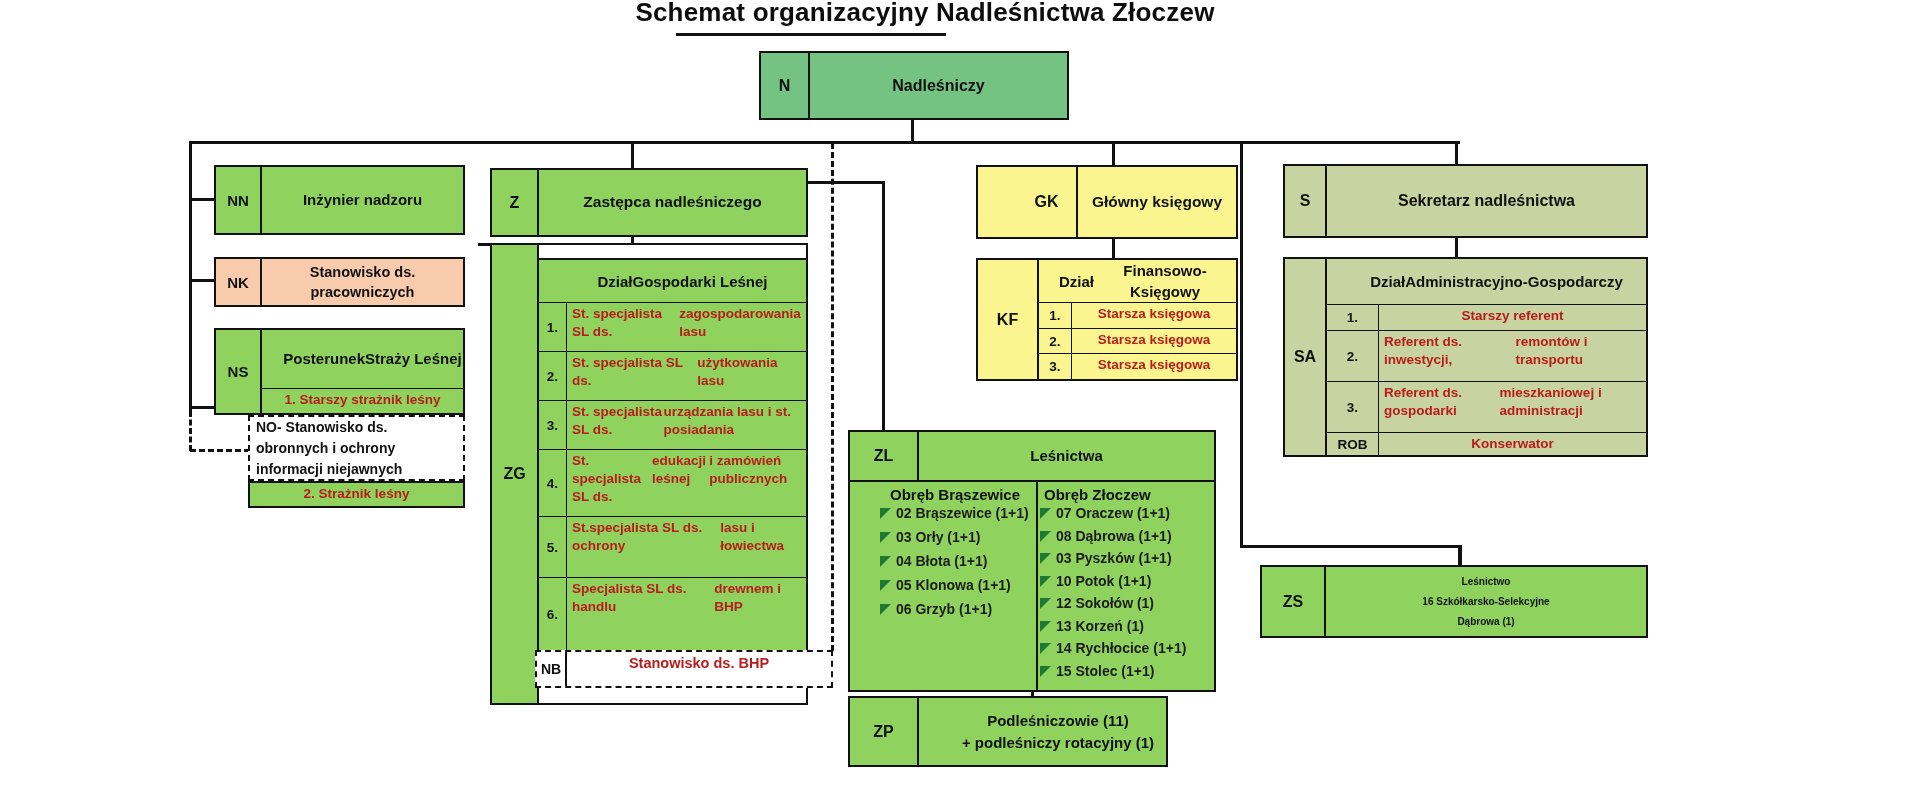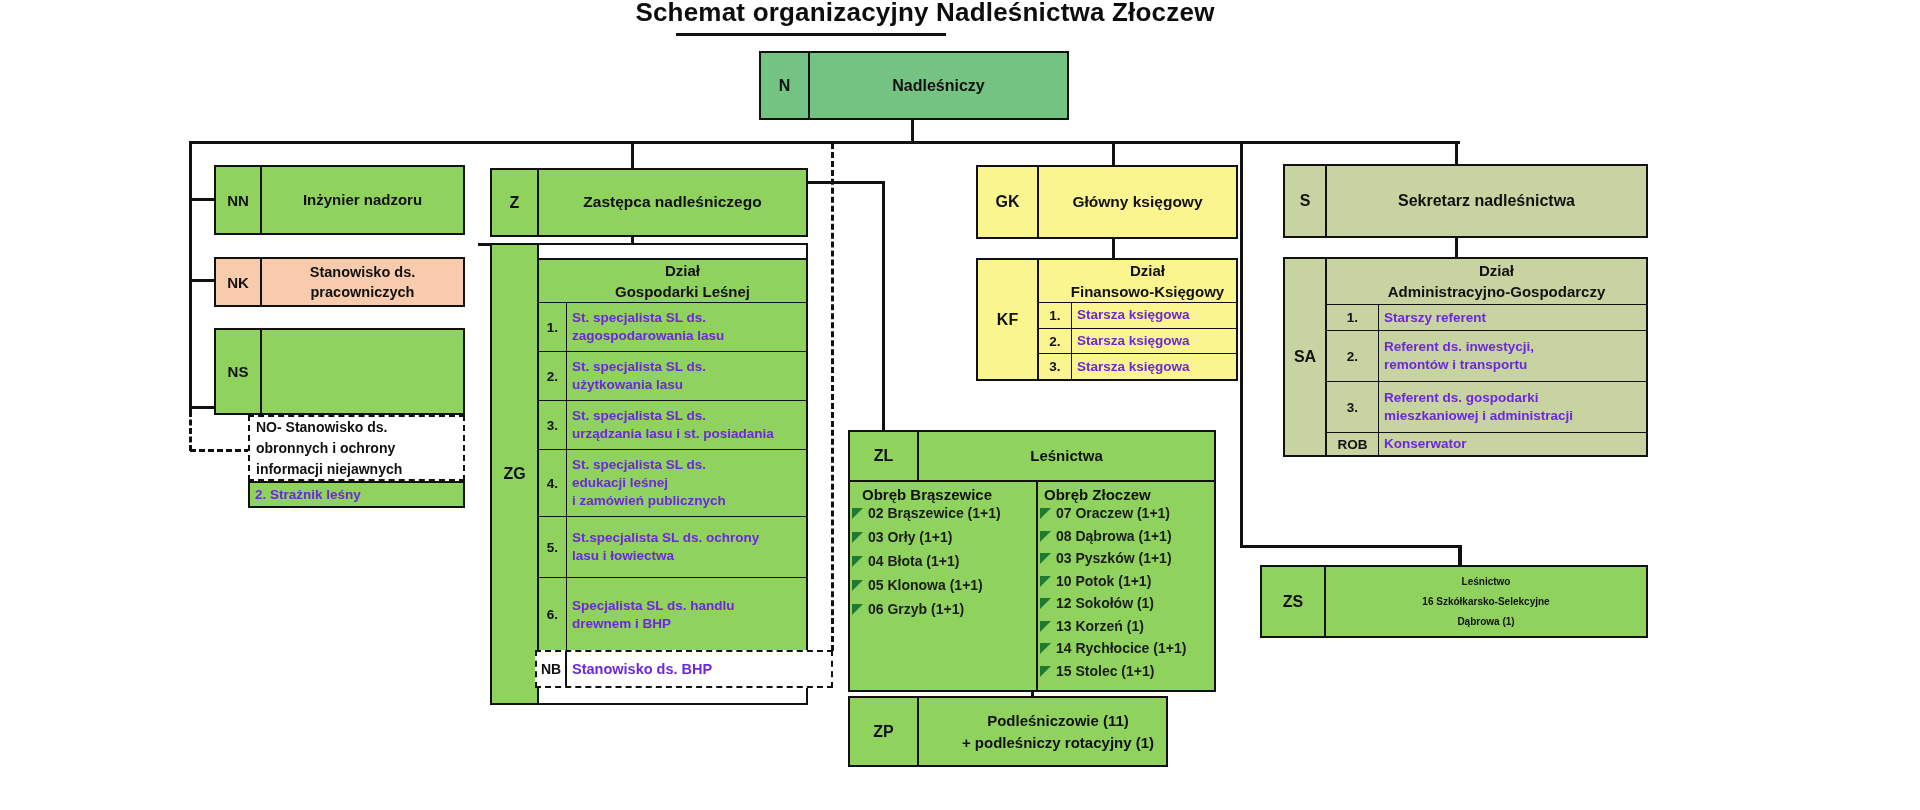--- a/index.html
+++ b/index.html
@@ -9,27 +9,27 @@
   .dashv{position:absolute;width:0;border-left:3px dashed #111;background:none;}
   .dashh{position:absolute;height:0;border-top:3px dashed #111;background:none;}
   .box{position:absolute;border:2.5px solid #111;box-sizing:border-box;display:flex;z-index:2;}
   .lbl{border-right:2.5px solid #111;display:flex;align-items:center;justify-content:center;
        font-weight:bold;font-size:16px;flex:none;}
   .cnt{flex:1;display:flex;flex-direction:column;align-items:center;justify-content:center;
        font-weight:bold;font-size:16px;text-align:center;line-height:1.45;}
   .green{background:#8FD25E;} .ngreen{background:#74C382;} .peach{background:#F8CBAD;}
   .yellow{background:#FAF58F;} .sage{background:#C7D3A0;} .white{background:#fff;}
   .tblcnt{flex:1;display:flex;flex-direction:column;align-items:stretch;box-sizing:border-box;}
-  .hdr{display:flex;flex-direction:column;align-items:center;justify-content:center;
+  .hdr{display:flex;align-items:center;justify-content:center;
        font-weight:bold;font-size:15px;text-align:center;line-height:21px;box-sizing:border-box;padding-left:20px;}
   .trow{display:flex;border-top:1.5px solid #111;box-sizing:border-box;align-items:stretch;}
   .tnum{border-right:1.5px solid #111;display:flex;align-items:center;justify-content:center;
         font-weight:bold;font-size:13.5px;flex:none;box-sizing:border-box;}
-  .ttxt{flex:1;display:flex;flex-direction:column;justify-content:center;text-align:left;
-        font-weight:600;font-size:13.5px;line-height:18px;padding:2px 5px;color:#6d28d9;box-sizing:border-box;}
+  .ttxt{flex:1;display:flex;flex-direction:row;justify-content:center;text-align:left;
+        font-weight:600;font-size:13.5px;line-height:18px;padding:2px 5px;color:#b91c1c;box-sizing:border-box;}
   .dashbox{position:absolute;border:2.5px dashed #111;background:#fff;box-sizing:border-box;display:flex;z-index:3;}
   .flag{width:0;height:0;border-top:11px solid #1E7A33;border-right:11px solid transparent;flex:none;margin-top:3px;}
   .zlitem{display:flex;align-items:flex-start;gap:5px;font-weight:600;font-size:14px;
           color:#1c1c1c;padding-left:2px;box-sizing:border-box;}
   .obname{font-weight:bold;font-size:15px;padding:4px 0 2px 12px;}
   #title{position:absolute;left:440px;top:-3px;width:970px;text-align:center;
          font-weight:bold;font-size:26px;letter-spacing:.2px;color:#0d0d0d;}
 </style>
 </head>
 <body>
@@ -75,20 +75,29 @@
     </div>
   </div>
 
   <div class="box green" style="left:214px;top:165px;width:251px;height:70px;">
     <div class="lbl" style="width:44px;font-size:15px;">NN</div>
     <div class="cnt" style="font-size:15px;">Inżynier nadzoru</div>
   </div>
 
   <div class="box green" style="left:214px;top:328px;width:251px;height:87px;">
     <div class="lbl" style="width:44px;font-size:15px;">NS</div>
+    <div class="tblcnt">
+      <div class="hdr" style="height:58px;line-height:24px;">
+        <div>Posterunek</div>
+        <div>Straży Leśnej</div>
+      </div>
+      <div class="trow" style="flex:1;">
+        <div class="ttxt" style="justify-content:center;">1. Starszy strażnik leśny</div>
+      </div>
+    </div>
   </div>
   <div class="dashbox" style="left:248px;top:415px;width:217px;height:66px;flex-direction:column;justify-content:center;padding:2px 6px;">
     <div style="font-weight:bold;font-size:14px;line-height:21px;">NO-  Stanowisko ds.</div>
     <div style="font-weight:600;font-size:14px;line-height:21px;">obronnych i ochrony</div>
     <div style="font-weight:600;font-size:14px;line-height:21px;">informacji niejawnych</div>
   </div>
   <div class="box green" style="left:248px;top:481px;width:217px;height:27px;">
     <div class="ttxt" style="justify-content:center;">2. Strażnik leśny</div>
   </div>
 
@@ -155,21 +164,21 @@
     <div class="tnum" style="width:30px;border-right:2px solid #111;font-size:14px;">NB</div>
     <div class="ttxt" style="font-weight:bold;font-size:14.5px;justify-content:center;">Stanowisko ds. BHP</div>
   </div>
 
   <div class="box green" style="left:848px;top:430px;width:368px;height:262px;flex-direction:column;">
     <div style="display:flex;height:48px;flex:none;border-bottom:2px solid #111;">
       <div class="lbl" style="width:67px;">ZL</div>
       <div class="cnt" style="font-size:15px;">Leśnictwa</div>
     </div>
     <div style="display:flex;flex:1;">
-      <div style="width:186px;box-sizing:border-box;">
+      <div style="width:186px;box-sizing:border-box;padding-left:28px;">
         <div class="obname">Obręb Brąszewice</div>
         <div class="zlitem" style="height:24px;">
             <span class="flag"></span>
             <span>02 Brąszewice (1+1)</span>
           </div>
         <div class="zlitem" style="height:24px;">
             <span class="flag"></span>
             <span>03 Orły (1+1)</span>
           </div>
         <div class="zlitem" style="height:24px;">
@@ -225,21 +234,21 @@
 
   <div class="box green" style="left:848px;top:696px;width:320px;height:71px;">
     <div class="lbl" style="width:67px;">ZP</div>
     <div class="cnt" style="font-size:15px;line-height:22px;margin-left:31px;">
       <div>Podleśniczowie (11)</div>
       <div>+ podleśniczy rotacyjny (1)</div>
     </div>
   </div>
 
   <div class="box yellow" style="left:976px;top:165px;width:262px;height:74px;">
-    <div class="lbl" style="width:59px;">GK</div>
+    <div class="lbl" style="width:59px;padding-left:39px;">GK</div>
     <div class="cnt" style="font-size:15.5px;">Główny księgowy</div>
   </div>
 
   <div class="box yellow" style="left:976px;top:258px;width:262px;height:123px;">
     <div class="lbl" style="width:59px;">KF</div>
     <div class="tblcnt">
       <div class="hdr" style="height:42px;">
         <div>Dział</div>
         <div>Finansowo-Księgowy</div>
       </div>

